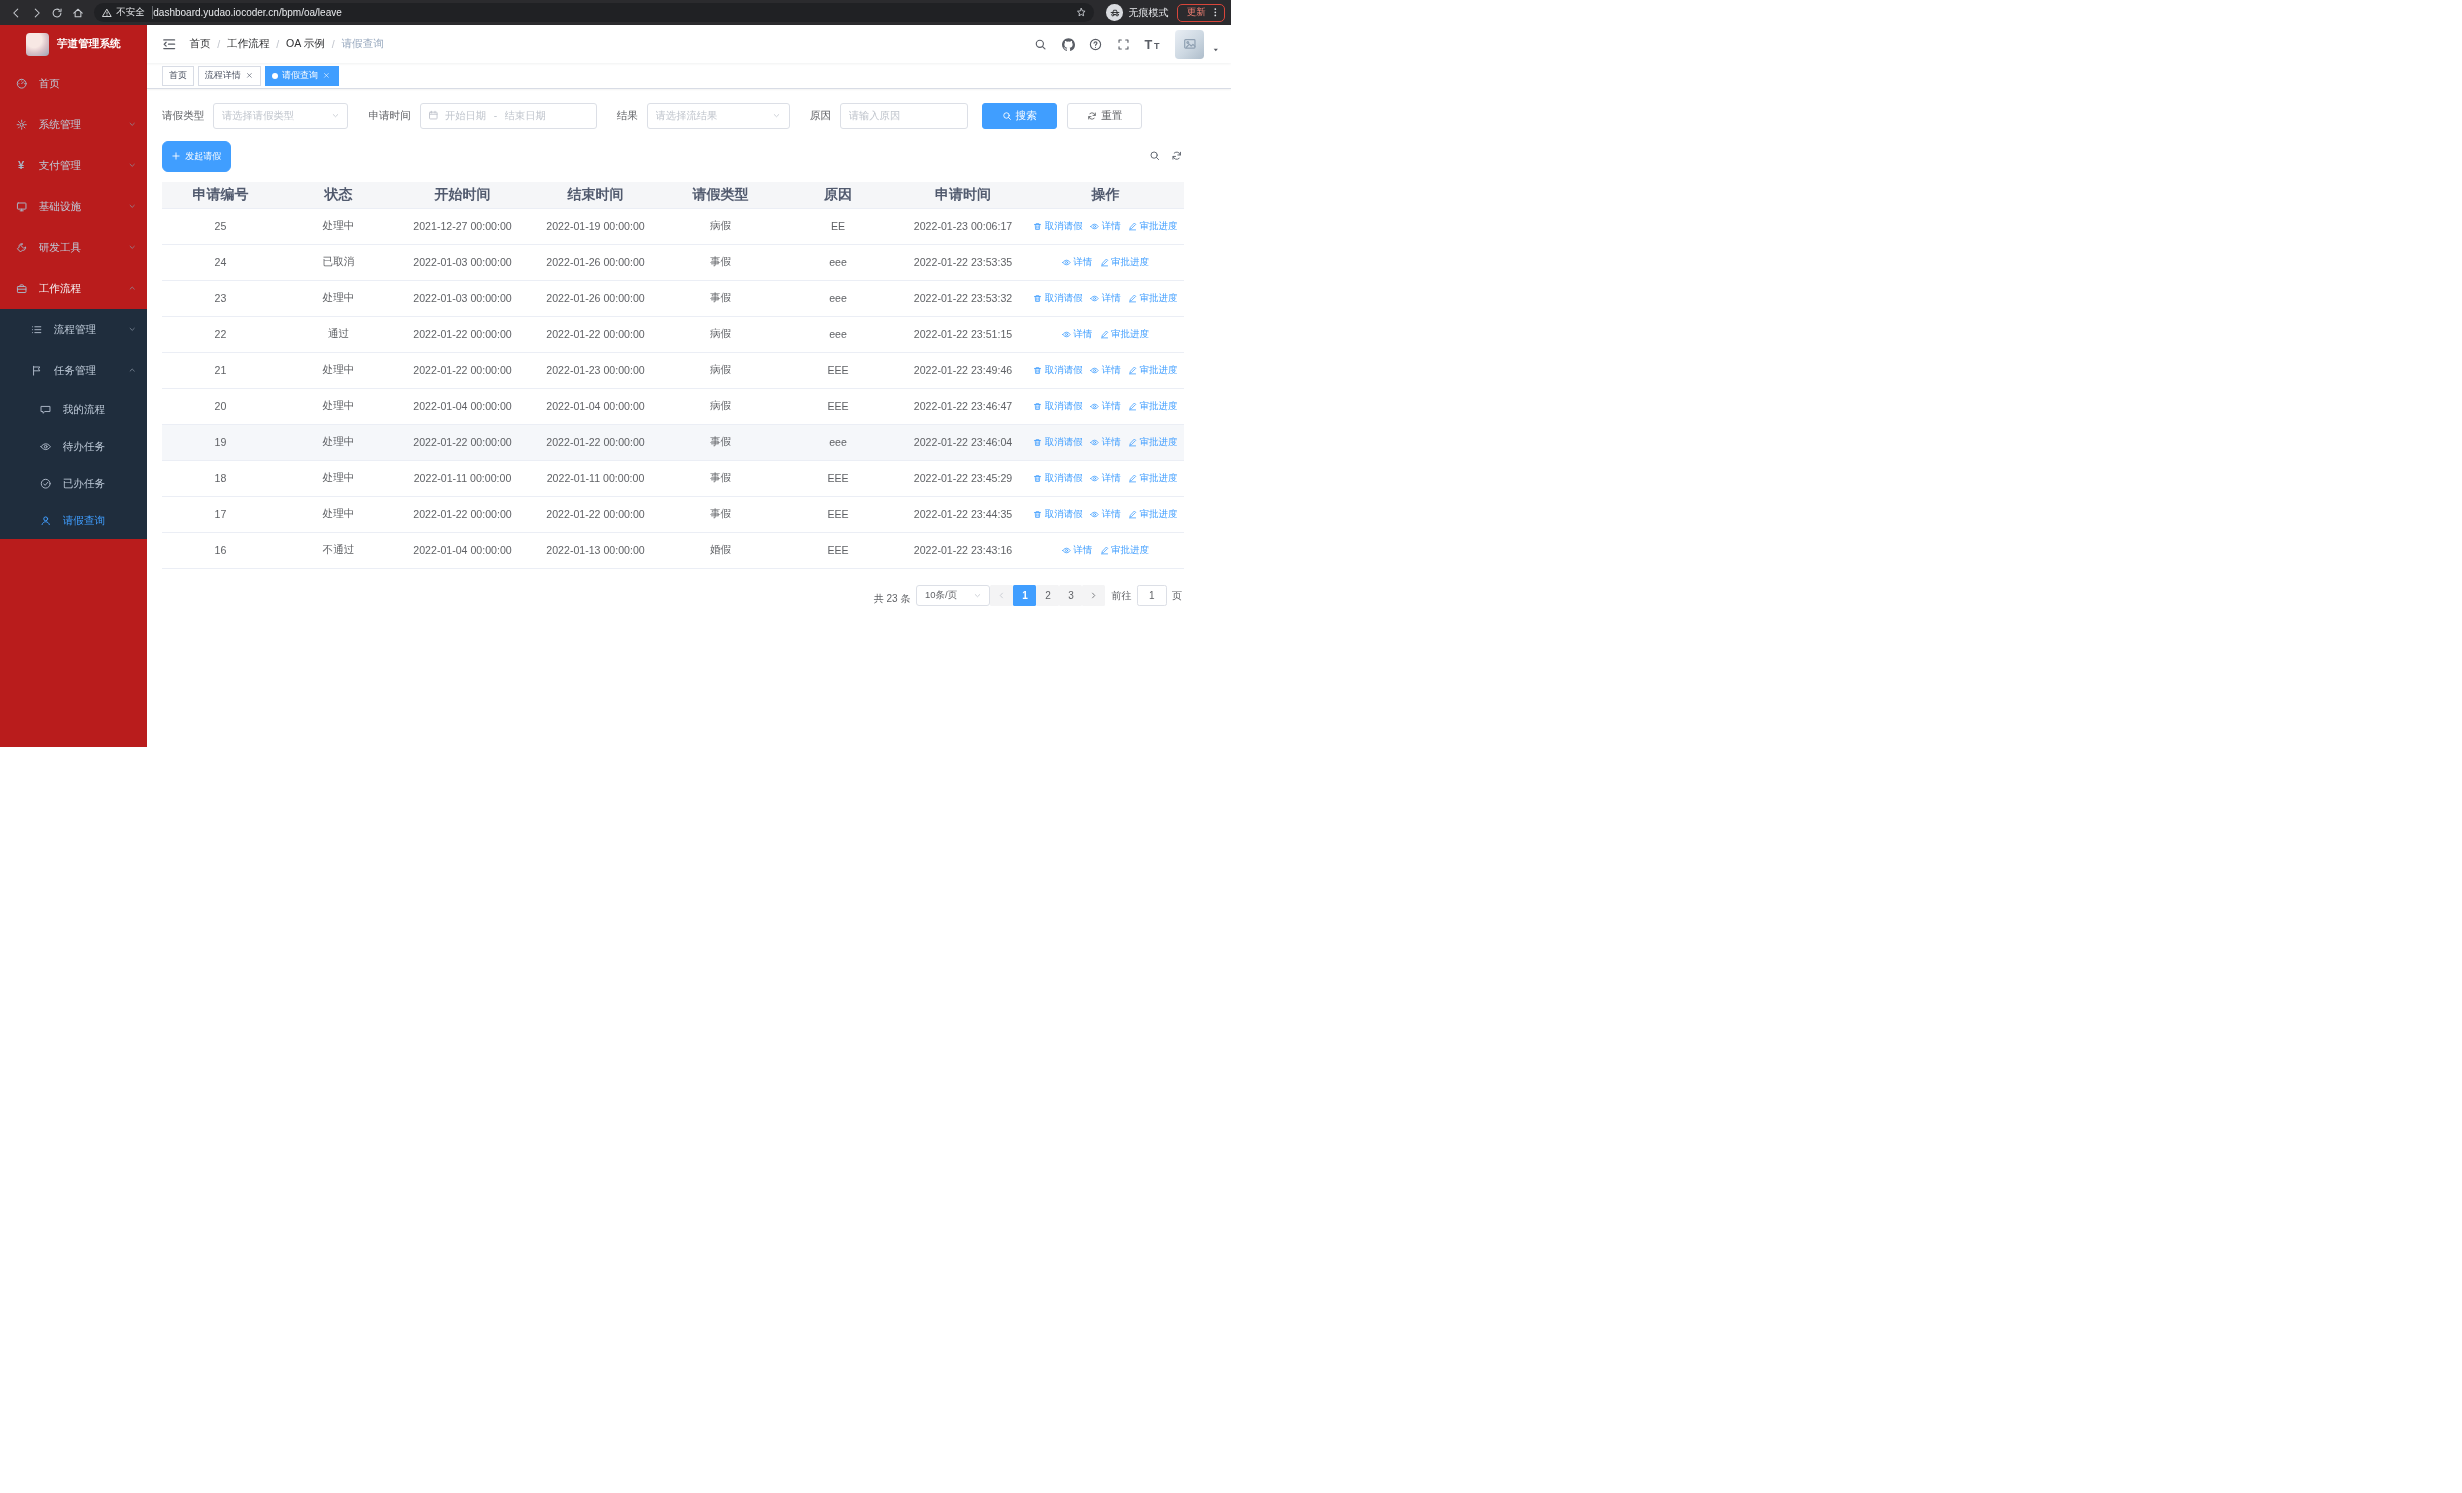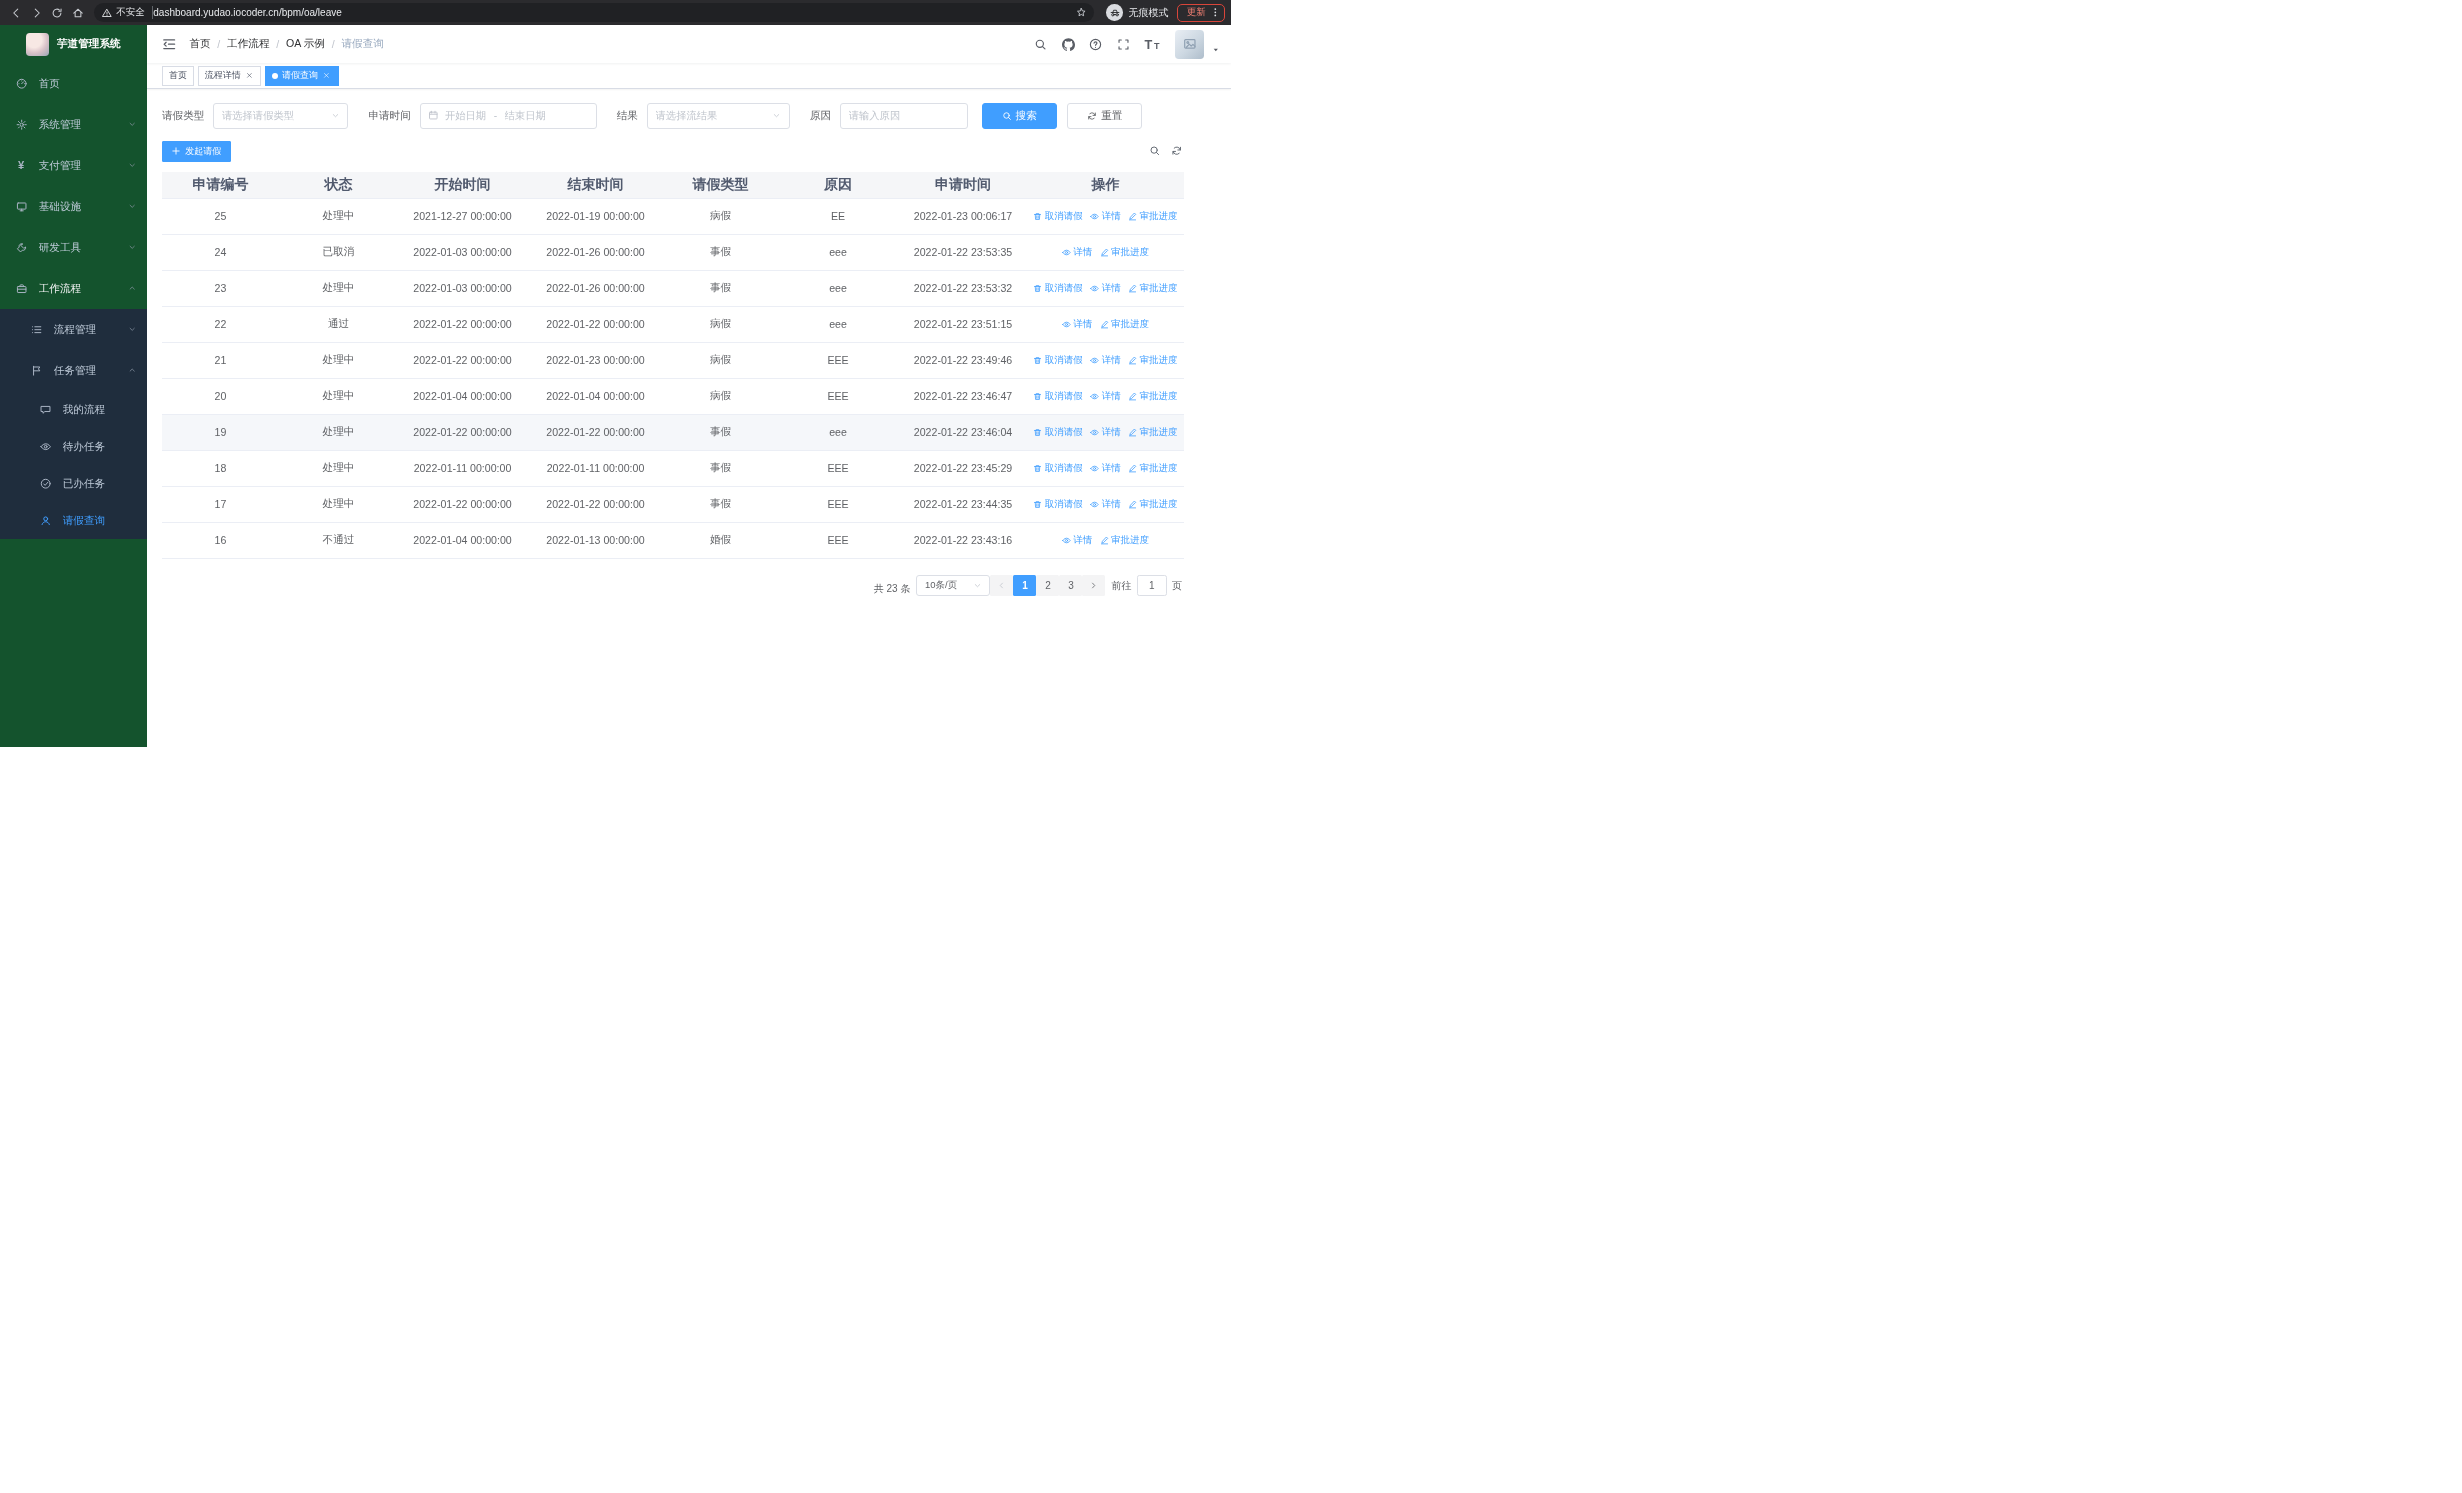--- a/index.html
+++ b/index.html
@@ -22,21 +22,21 @@
   .incog{display:flex;align-items:center;gap:5.3px;font-size:10px;color:#e8eaed;margin:0 6px;white-space:nowrap}
   .incog-badge{width:16.7px;height:16.7px;border-radius:50%;background:#dadce0;color:#202124;
     display:flex;align-items:center;justify-content:center;font-size:10px}
   .update-pill{display:flex;align-items:center;gap:3.8px;height:18px;border:0.8px solid #d9453a;border-radius:5px;
     padding:0 3.8px 0 8.4px;margin-left:3px;cursor:pointer;white-space:nowrap}
   .update-label{color:#f07f72;font-size:9.5px}
   .update-pill .dots{color:#dee1e6;font-size:10.6px}
 
   
   .app{display:flex;height:722px}
-  .sidebar{width:147px;flex-shrink:0;background:#14532d;color:#bfcbd9;overflow:hidden}
+  .sidebar{width:147px;flex-shrink:0;background:#b91c1c;color:#bfcbd9;overflow:hidden}
   .logo-row{height:38px;display:flex;align-items:center;justify-content:center;gap:7.6px;cursor:pointer}
   .logo-avatar{width:23px;height:23px;border-radius:3.8px;flex-shrink:0;
     background:radial-gradient(circle at 35% 30%,#f7e8e4 0 35%,#d9c2c8 60%,#9aa5b5 100%)}
   .logo-title{color:#fff;font-weight:bold;font-size:10.6px}
   .mitem{height:41px;display:flex;align-items:center;padding:0 10.6px 0 15px;font-size:10.6px;cursor:pointer;white-space:nowrap}
   .mico{width:13.7px;margin-right:10px;font-size:11.4px;color:#a9b4c4;flex-shrink:0}
   .mlabel{flex:1;overflow:hidden}
   .marrow{color:#8b95a5;font-size:8.4px}
   .mitem.parent-open .mlabel{color:#f4f4f5}
   .sub{background:#1f2d3d}
@@ -87,21 +87,21 @@
   .w-result{width:143px}
   .reason-input{width:128px;outline:none;cursor:text}
   .reason-input::placeholder{color:#bfc4cc}
   .btn{height:26px;border-radius:3px;border:0.8px solid #dcdfe6;background:#fff;color:#606266;
     display:inline-flex;align-items:center;justify-content:center;gap:3.8px;font-size:10.6px;
     padding:0 19px;cursor:pointer;white-space:nowrap;font-family:inherit}
   .btn .ico{font-size:10px}
   .btn.primary{background:#409eff;border-color:#409eff;color:#fff}
   .btn-search{margin-right:10.6px}
   .toolbar-row{display:flex;align-items:center;margin-top:12px}
-  .btn.mini{height:21px;font-size:9px;padding:0 8.4px;border-radius:1px}
+  .btn.mini{height:31px;font-size:9px;padding:0 8.4px;border-radius:6px}
   .tool-icons{margin-left:auto;display:flex;align-items:center;gap:10.6px;color:#646a73}
   .tool-icons .ico{font-size:11.4px;cursor:pointer}
 
   
   table{width:100%;border-collapse:collapse;table-layout:fixed;margin-top:10.6px}
   thead th{height:26px;background:#f5f6f8;border-bottom:0.8px solid #ebeef5;font-size:14px;color:#515a6e;
     font-weight:bold;text-align:center;white-space:nowrap}
   tbody td{height:36px;border-bottom:0.8px solid #ebeef5;font-size:10.6px;color:#606266;text-align:center;
     white-space:nowrap;overflow:hidden}
   tr.hl{background:#f5f7fa}

